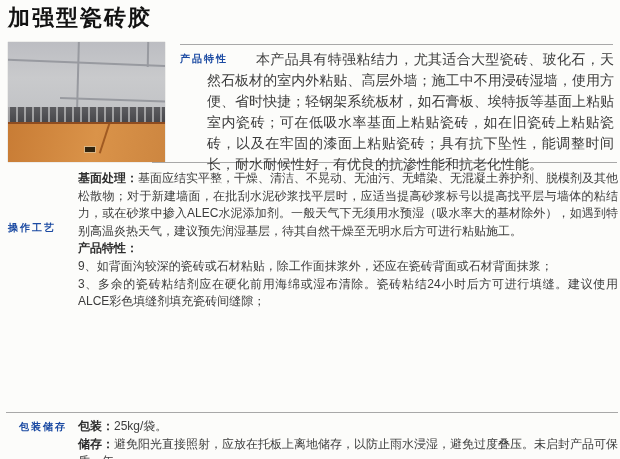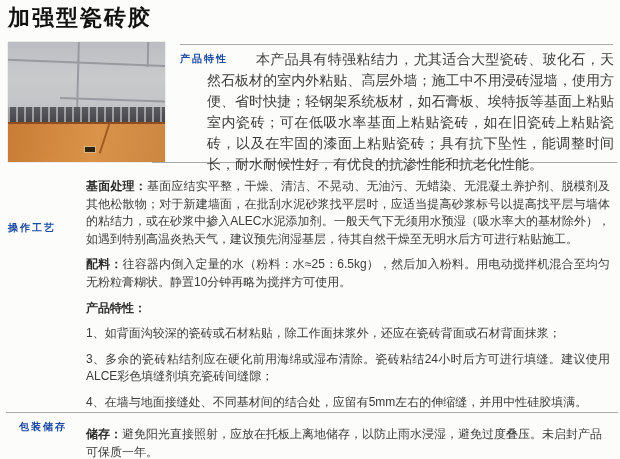--- a/index.html
+++ b/index.html
@@ -62,21 +62,21 @@
     text-align:justify;text-indent:49px;
   }
   .op-body{
     position:absolute;left:78px;top:170px;width:540px;
     font-size:12px;line-height:17.6px;color:#3c3c3c;text-align:justify;
   }
   .pack-body{
     position:absolute;left:78px;top:418px;width:540px;
     font-size:12px;line-height:17.6px;color:#3c3c3c;
   }
-  .op-body p,.pack-body p{margin:8px;}
+  .op-body p,.pack-body p{margin:0;}
   .lbl{font-weight:700;color:#2d2d2d;}
 </style>
 </head>
 <body>
 
 <div id="page">
 
   <div class="title">加强型瓷砖胶</div>
 
   <div class="photo">
@@ -96,25 +96,24 @@
   <div class="rule top"></div>
   <div class="rule mid"></div>
   <div class="rule bot"></div>
 
   <div class="sec-head h-feat">产品特性</div>
   <div class="feat-body">本产品具有特强粘结力，尤其适合大型瓷砖、玻化石，天然石板材的室内外粘贴、高层外墙；施工中不用浸砖湿墙，使用方便、省时快捷；轻钢架系统板材，如石膏板、埃特扳等基面上粘贴室内瓷砖；可在低吸水率基面上粘贴瓷砖，如在旧瓷砖上粘贴瓷砖，以及在牢固的漆面上粘贴瓷砖；具有抗下坠性，能调整时间长，耐水耐候性好，有优良的抗渗性能和抗老化性能。</div>
 
   <div class="sec-head h-op">操作工艺</div>
   <div class="op-body">
     <p><span class="lbl">基面处理：</span><span>基面应结实平整，干燥、清洁、不晃动、无油污、无蜡染、无混凝土养护剂、脱模剂及其他松散物；对于新建墙面，在批刮水泥砂浆找平层时，应适当提高砂浆标号以提高找平层与墙体的粘结力，或在砂浆中掺入ALEC水泥添加剂。一般天气下无须用水预湿（吸水率大的基材除外），如遇到特别高温炎热天气，建议预先润湿基层，待其自然干燥至无明水后方可进行粘贴施工。</span></p>
-    <p><span class="lbl">配料：</span><span>往容器内倒入定量的水（粉料：水≈25：6.5kg），然后加入粉料。用电动搅拌机混合至均匀无粉粒膏糊状。静置10分钟再略为搅拌方可使用。</span></p>
     <p><span class="lbl">产品特性：</span><span></span></p>
-    <p><span class="lbl"></span><span>1、如背面沟较深的瓷砖或石材粘贴，除工作面抹浆外，还应在瓷砖背面或石材背面抹浆；</span></p>
+    <p><span class="lbl"></span><span>9、如背面沟较深的瓷砖或石材粘贴，除工作面抹浆外，还应在瓷砖背面或石材背面抹浆；</span></p>
     <p><span class="lbl"></span><span>3、多余的瓷砖粘结剂应在硬化前用海绵或湿布清除。瓷砖粘结24小时后方可进行填缝。建议使用ALCE彩色填缝剂填充瓷砖间缝隙；</span></p>
-    <p><span class="lbl"></span><span>4、在墙与地面接缝处、不同基材间的结合处，应留有5mm左右的伸缩缝，并用中性硅胶填满。</span></p>
   </div>
 
   <div class="sec-head h-pack">包装储存</div>
   <div class="pack-body">
+    <p><span class="lbl">包装：</span><span>25kg/袋。</span></p>
     <p><span class="lbl">储存：</span><span>避免阳光直接照射，应放在托板上离地储存，以防止雨水浸湿，避免过度叠压。未启封产品可保质一年。</span></p>
   </div>
 
 </div>
 
 </body></html>

